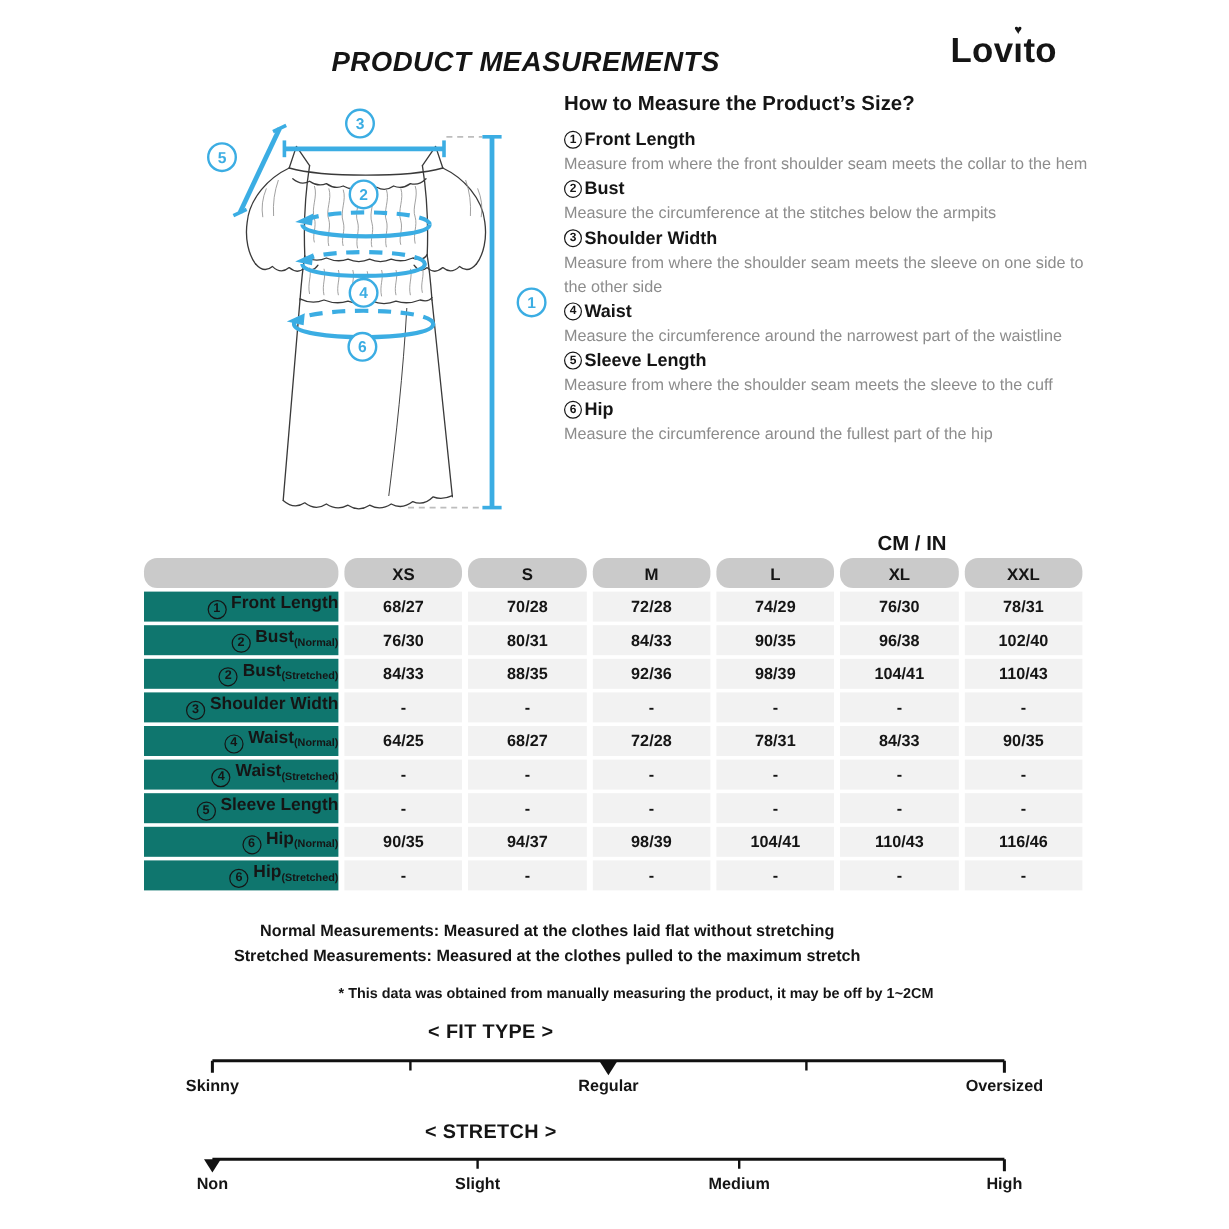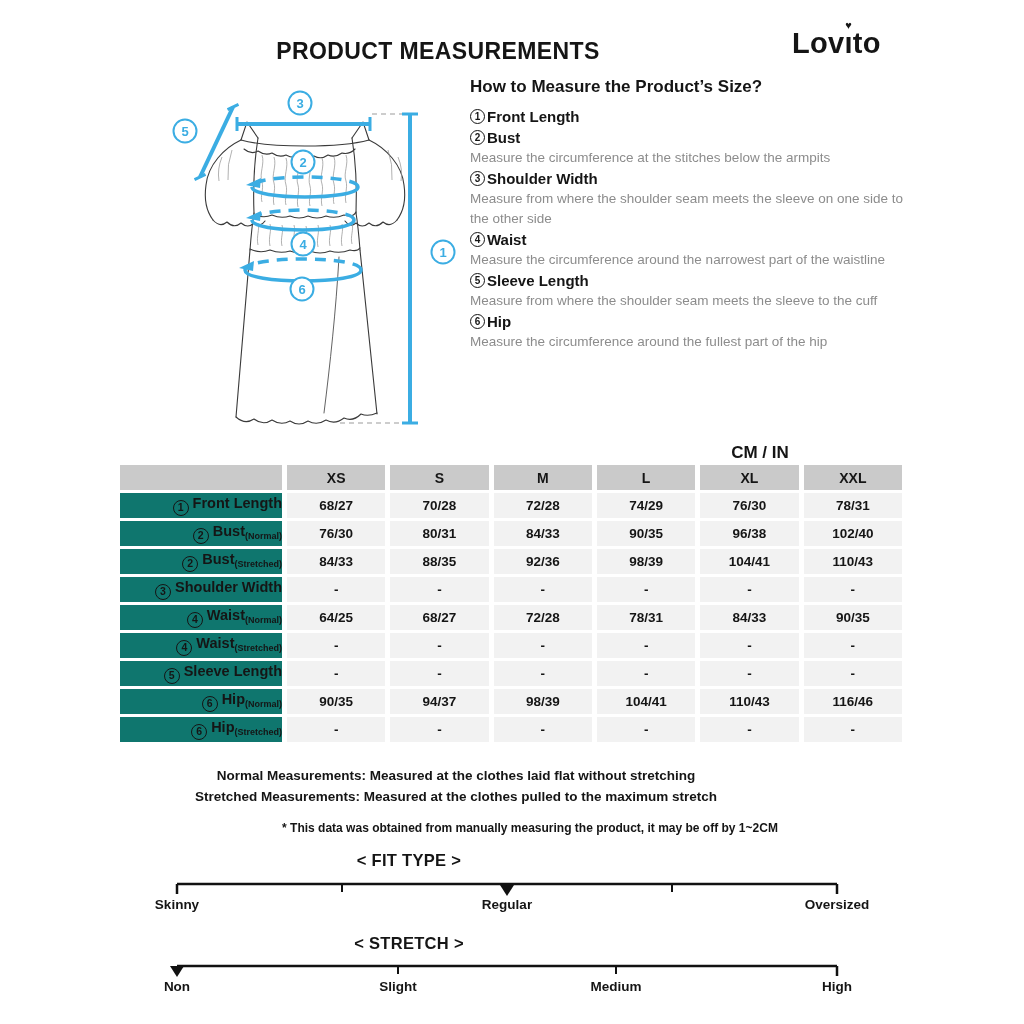--- a/index.html
+++ b/index.html
@@ -6,21 +6,21 @@
   html,body { margin:0; padding:0; }
   body {
     width:1024px; height:1024px; background:#ffffff;
     font-family:"Liberation Sans", sans-serif; color:#151515;
     position:relative; overflow:hidden;
   }
   .page { position:absolute; inset:0; }
 
   
   .title { position:absolute; top:38px; left:0; width:876px; text-align:center;
-           font-size:23px; font-weight:800; letter-spacing:.4px; }
+           font-size:23px; font-weight:800; letter-spacing:.4px;font-style:italic; }
   .logo { position:absolute; top:27px; left:792px; font-size:29px; font-weight:800;
           letter-spacing:.3px; white-space:nowrap; }
   .logo .ivar { position:relative; display:inline-block; }
   .logo .heart { position:absolute; left:50%; top:-7px; transform:translateX(-50%);
                  font-size:11px; line-height:1; }
 
   
   .diagram { position:absolute; left:150px; top:85px; width:320px; height:350px; }
 
   
@@ -32,21 +32,21 @@
   .circ { display:inline-flex; align-items:center; justify-content:center;
           width:15px; height:15px; min-width:15px; border:1.2px solid #151515;
           border-radius:50%; font-size:10px; font-weight:700; line-height:1; }
 
   
   .cmin { position:absolute; top:443px; left:620px; width:280px; text-align:center;
           font-size:17px; font-weight:700; }
   table.size-table { position:absolute; left:115px; top:462px; width:792px;
           border-collapse:separate; border-spacing:5px 3px; table-layout:fixed; }
   .size-table th, .size-table td { height:25px; padding:0; }
-  .size-table th { background:#cacaca; font-size:14px; font-weight:700; text-align:center; }
+  .size-table th { background:#cacaca; font-size:14px; font-weight:700; text-align:center;border-radius:11px; }
   td.lbl { background:#0f766e; text-align:right; padding-left:8px; font-size:14.5px;
            font-weight:700; white-space:nowrap; }
   td.lbl .circ { width:16px; height:16px; min-width:16px; font-size:10.5px;
                  vertical-align:-3px; border-width:1.3px; }
   td.lbl .rl { margin-left:4px; }
   td.lbl .rsub { font-size:9px; font-weight:700; position:relative; top:2.5px; }
   td.val { background:#f2f2f2; text-align:center; font-size:13.5px; font-weight:700;margin-top:26px; }
 
   
   .notes { position:absolute; top:765px; left:0; width:912px; text-align:center;
@@ -179,20 +179,21 @@
   </svg>
 
   <div class="howto">
     <h2 class="howto-heading">How to Measure the Product’s Size?</h2>
 
     <div class="hitem">
       <div class="hitem-title">
           <span class="circ">1</span>
           <span>Front Length</span>
         </div>
+      <div class="hitem-desc">Measure from where the front shoulder seam meets the collar to the hem</div>
     </div>
     <div class="hitem">
       <div class="hitem-title">
           <span class="circ">2</span>
           <span>Bust</span>
         </div>
       <div class="hitem-desc">Measure the circumference at the stitches below the armpits</div>
     </div>
     <div class="hitem">
       <div class="hitem-title">

